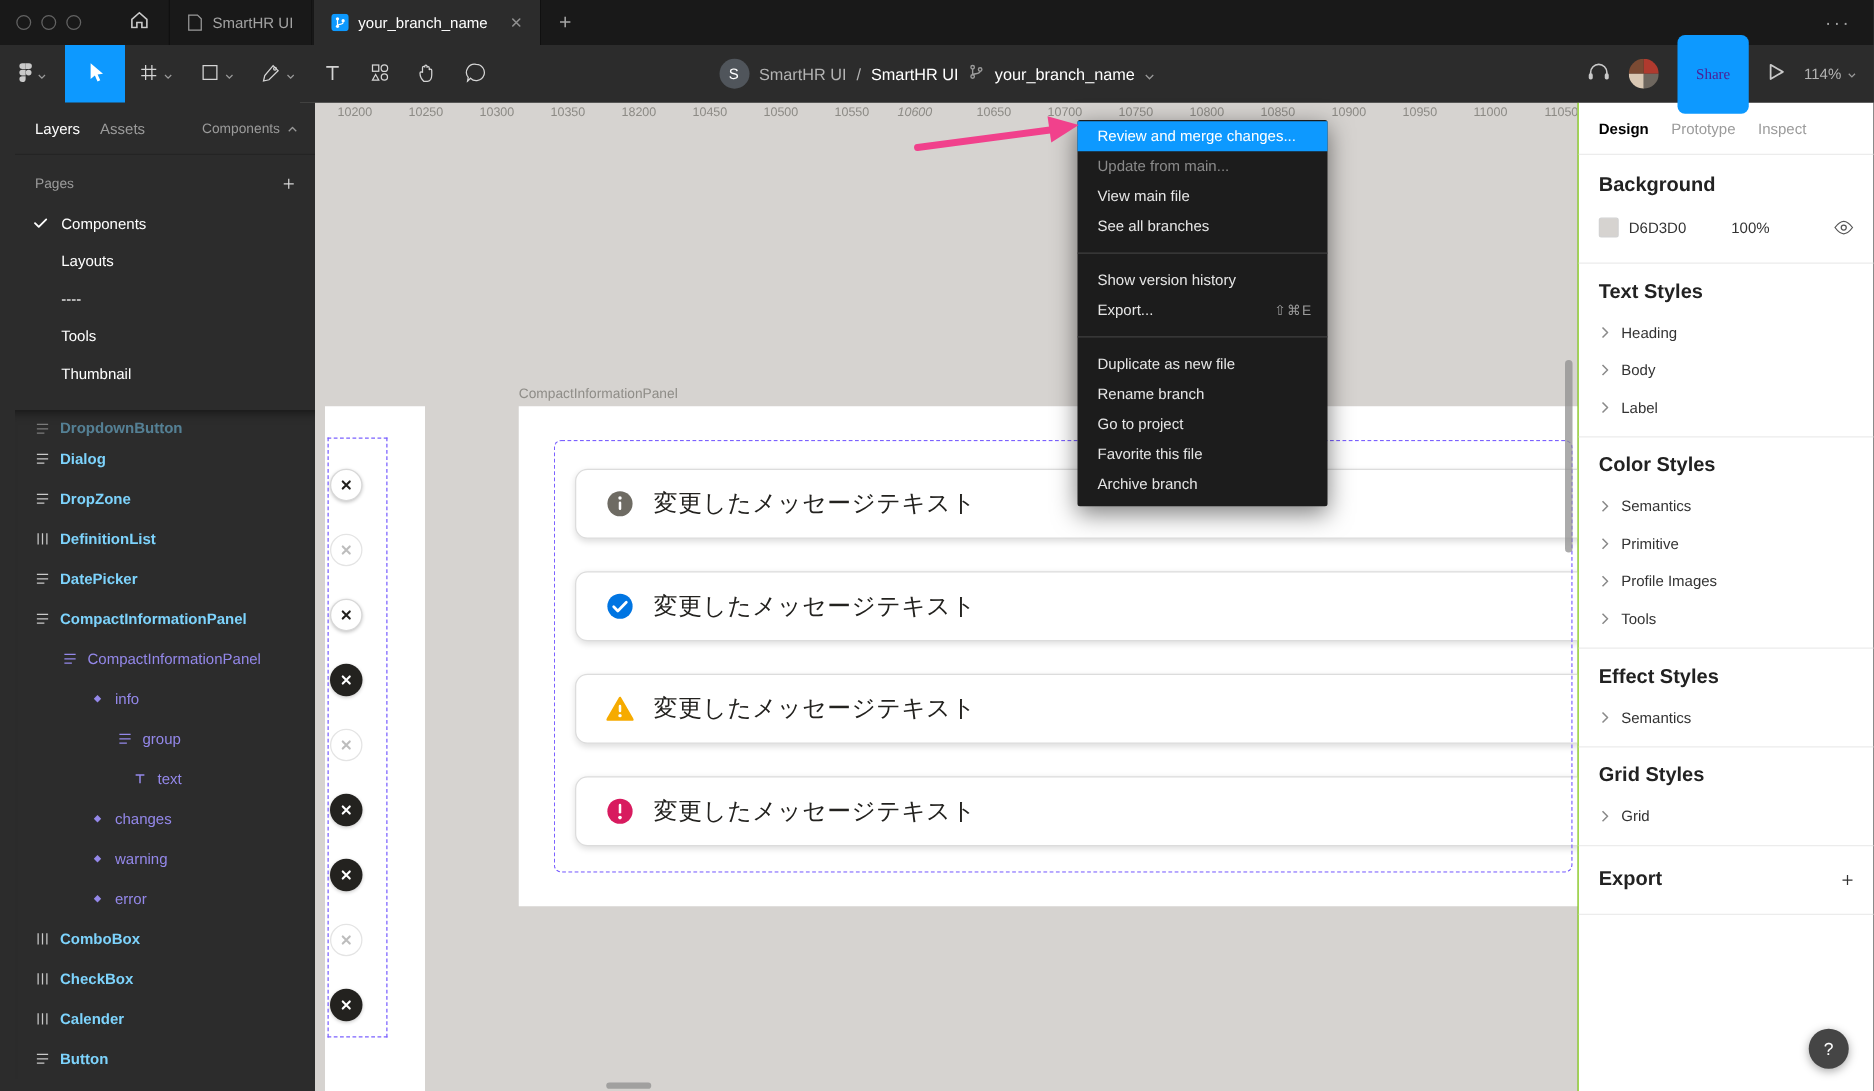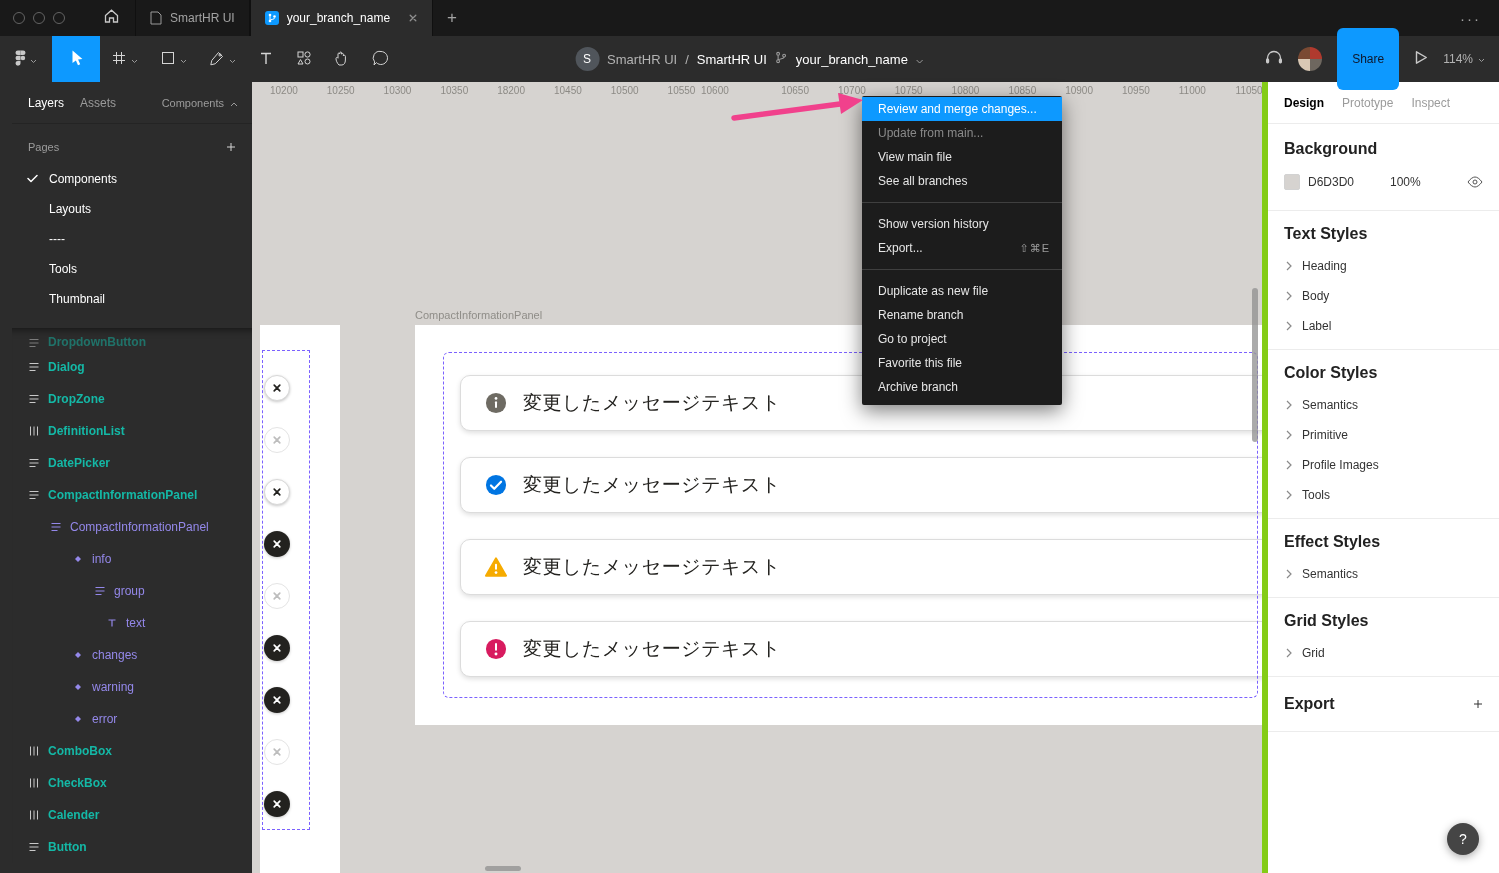--- a/index.html
+++ b/index.html
@@ -27,38 +27,38 @@
   .tbtn{height:100%; display:flex; align-items:center; justify-content:center; gap:4px; padding:0 11px; background:none; border:none; cursor:pointer;}
   .tbtn.menu{padding:0 15px;}
   .tbtn.active{background:var(--accent); width:48px;}
   .tcenter{position:absolute; left:50%; top:0; transform:translateX(-50%); display:flex; align-items:center; gap:8px; font-size:13px; color:#b3b3b3; height:100%; cursor:pointer; white-space:nowrap;}
   .avatar{width:24px; height:24px; border-radius:50%; background:#50555b; color:#fff; font-size:12px; display:flex; align-items:center; justify-content:center;}
   .fname,.bname{color:#fff;}
   .tright{position:absolute; right:0; top:0; height:100%; display:flex; align-items:center; gap:15px; padding-right:14px;}
   .iconbtn{background:none; border:none; display:flex; cursor:pointer;}
   .uavatar{width:24px; height:24px; border-radius:50%; overflow:hidden; display:grid; grid-template:1fr 1fr / 1fr 1fr; cursor:pointer;}
   .uavatar i{display:block;}
-  .sharebtn{background:var(--accent); color:#0f172a; font-size:12px; border:none; border-radius:6px; padding:24px 15px; cursor:pointer;}
+  .sharebtn{background:var(--accent); color:#4c1d95; font-size:12px; border:none; border-radius:6px; padding:24px 15px; cursor:pointer;font-family:Liberation Serif, serif;}
   .zoom{display:flex; align-items:center; gap:5px; color:#b3b3b3; font-size:12px; cursor:pointer;}
 
   
   .left-panel{position:absolute; left:12px; top:82px; width:240px; bottom:0; background:#2c2c2c; overflow:hidden; z-index:6;}
   .lp-top{height:42px; display:flex; align-items:center; justify-content:space-between; padding:0 14px 0 16px; border-bottom:1px solid #242424;}
   .lp-tabs{display:flex; gap:16px; font-size:12px;}
   .lp-tab{color:#9b9b9b; cursor:pointer;}
   .lp-tab.active{color:#fff;}
   .lp-page{display:flex; align-items:center; gap:6px; color:#9b9b9b; font-size:11px; cursor:pointer;}
   .lp-pages-head{height:34px; margin-top:6px; display:flex; align-items:center; justify-content:space-between; padding:0 16px; color:#9b9b9b; font-size:11px;}
   .plus{display:flex; cursor:pointer;}
   .prow{height:30px; display:flex; align-items:center; font-size:12px; color:#ffffff; padding-left:37px; position:relative; cursor:pointer;}
   .prow.sel{color:#fff;}
   .pcheck{position:absolute; left:15px; top:10px; display:flex;}
   .layers{margin-top:14px; border-top:1px solid #1d1d1d; box-shadow:inset 0 9px 9px -9px rgba(0,0,0,.6); padding-top:2px;}
   .lrow{height:32px; display:flex; align-items:center; gap:8px; font-size:12px; cursor:pointer;}
-  .lrow.set .llabel{color:#14b8a6; font-weight:700;}
+  .lrow.set .llabel{color:#7dd3fc; font-weight:700;}
   .lrow.component .llabel{color:#9488ea;}
   .lrow.clipped{height:20px; opacity:.5; align-items:flex-end; padding-bottom:2px;}
   .licon{display:flex; width:12px; flex:0 0 12px;}
 
   
   .canvas{position:absolute; left:240px; top:82px; width:1022px; height:791px; overflow:hidden; background:#d6d3d0;}
   .hruler{position:absolute; left:20px; top:0; right:0; height:18px; font-size:10px; color:#8c8a85; z-index:4;}
   .hlab{position:absolute; top:3px;}
   .vruler{position:absolute; left:0; top:18px; width:18px; bottom:0; font-size:10px; color:#8c8a85; z-index:4;}
   .vlab{position:absolute; width:40px; text-align:center; transform:rotate(-90deg); left:-12px; line-height:10px;}
@@ -82,21 +82,21 @@
   .mitem{height:24px; display:flex; align-items:center; justify-content:space-between; padding:0 12px 0 16px; color:#e6e6e6; cursor:pointer; white-space:nowrap;}
   .mitem.hi{background:var(--accent); color:#fff;}
   .mitem.dis{color:#8a8a8a; cursor:default;}
   .msep{height:1px; background:#3f3f3f; margin:9px 0;}
   .msc{color:#9b9b9b; font-size:11px; letter-spacing:1px;}
 
   
   .arrow{position:absolute; left:728px; top:90px; z-index:55; pointer-events:none;}
 
   
-  .right-panel{position:absolute; right:0; top:82px; width:237px; bottom:0; background:#fff; border-left:6px solid #84cc16; font-size:12px; color:#333; z-index:6;}
+  .right-panel{position:absolute; right:0; top:82px; width:237px; bottom:0; background:#fff; border-left:1px solid #84cc16; font-size:12px; color:#333; z-index:6;}
   .rp-tabs{height:42px; display:flex; align-items:center; gap:18px; padding:0 16px; border-bottom:1px solid #ececec;}
   .rp-tab{color:#9b9b9b; cursor:pointer;}
   .rp-tab.active{color:#000; font-weight:700;}
   .rp-bg{padding:16px 16px 20px; border-bottom:1px solid #ececec;}
   .rp-header{font-weight:700; font-size:16px; color:#222;}
   .bg-row{display:flex; align-items:center; margin-top:16px;}
   .swatch{width:16px; height:16px; border:1px solid #d2d2d2; border-radius:2px; cursor:pointer;}
   .hex{margin-left:8px; width:62px; cursor:text;}
   .opa{margin-left:20px; flex:1; cursor:text;}
   .eye{cursor:pointer; display:flex;}
@@ -456,21 +456,21 @@
   <div class="canvas" style="background: rgb(214, 211, 208);">
     <div class="hruler">
         <span class="hlab" style="left: 10px;">10200</span>
         <span class="hlab" style="left: 66.8px;">10250</span>
         <span class="hlab" style="left: 123.6px;">10300</span>
         <span class="hlab" style="left: 180.4px;">10350</span>
         <span class="hlab" style="left: 237.2px;">18200</span>
         <span class="hlab" style="left: 294px;">10450</span>
         <span class="hlab" style="left: 350.8px;">10500</span>
         <span class="hlab" style="left: 407.6px;">10550</span>
-        <span class="hlab" style="left: 441px;">10600</span>
+        <span class="hlab" style="left: 458px; font-style: italic;">10600</span>
         <span class="hlab" style="left: 521.2px;">10650</span>
         <span class="hlab" style="left: 578px;">10700</span>
         <span class="hlab" style="left: 634.8px;">10750</span>
         <span class="hlab" style="left: 691.6px;">10800</span>
         <span class="hlab" style="left: 748.4px;">10850</span>
         <span class="hlab" style="left: 805.2px;">10900</span>
         <span class="hlab" style="left: 862px;">10950</span>
         <span class="hlab" style="left: 918.8px;">11000</span>
         <span class="hlab" style="left: 975.6px;">11050</span>
       </div>

